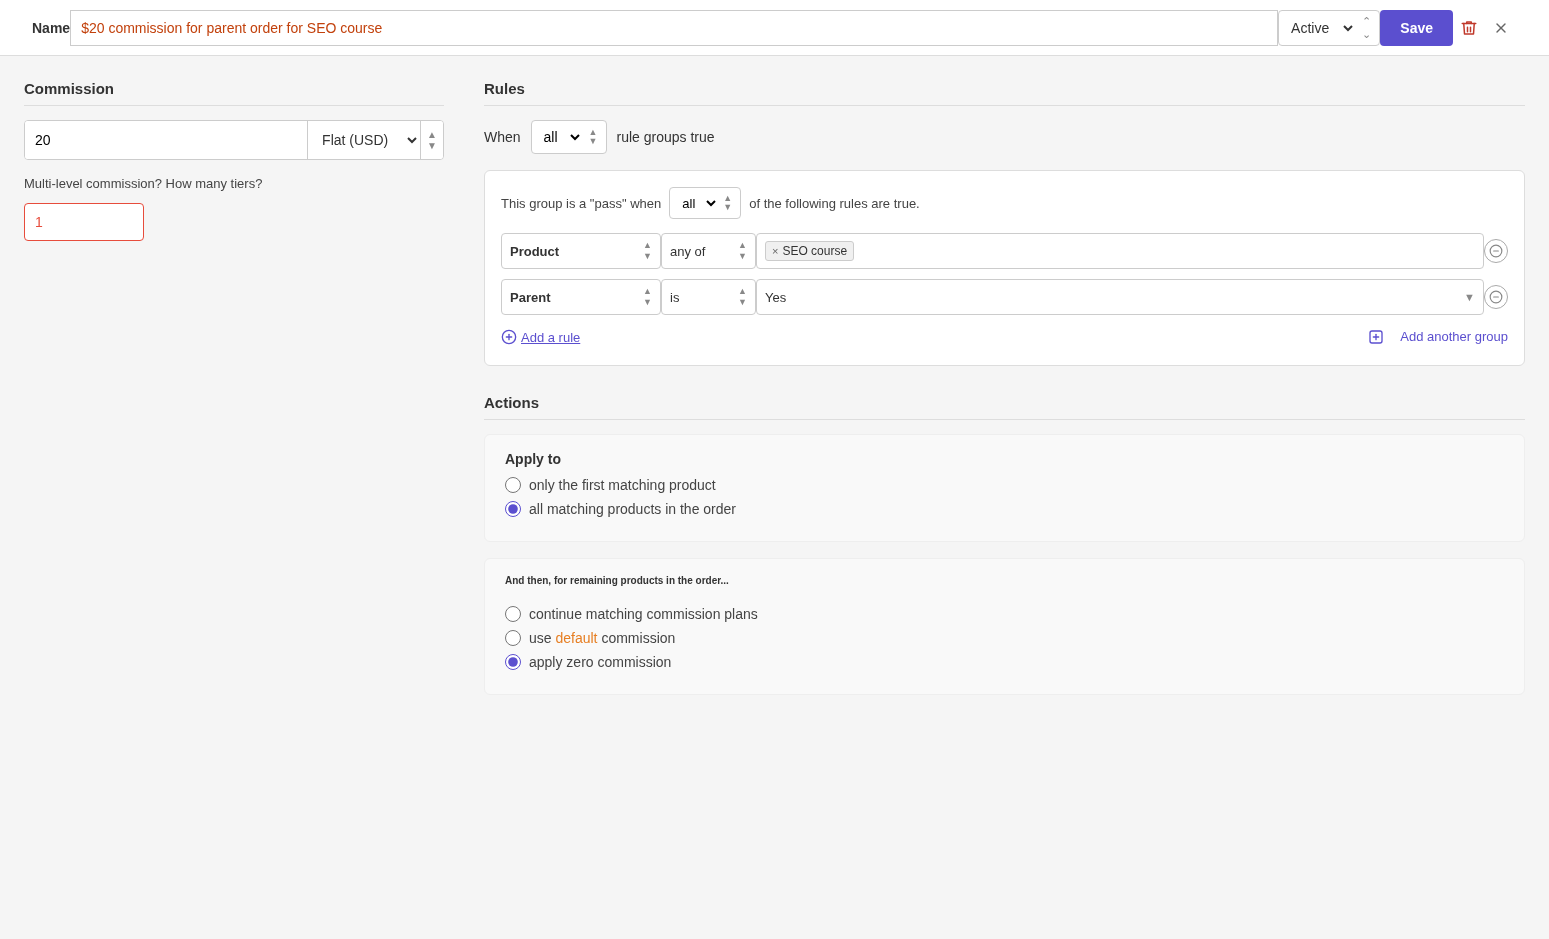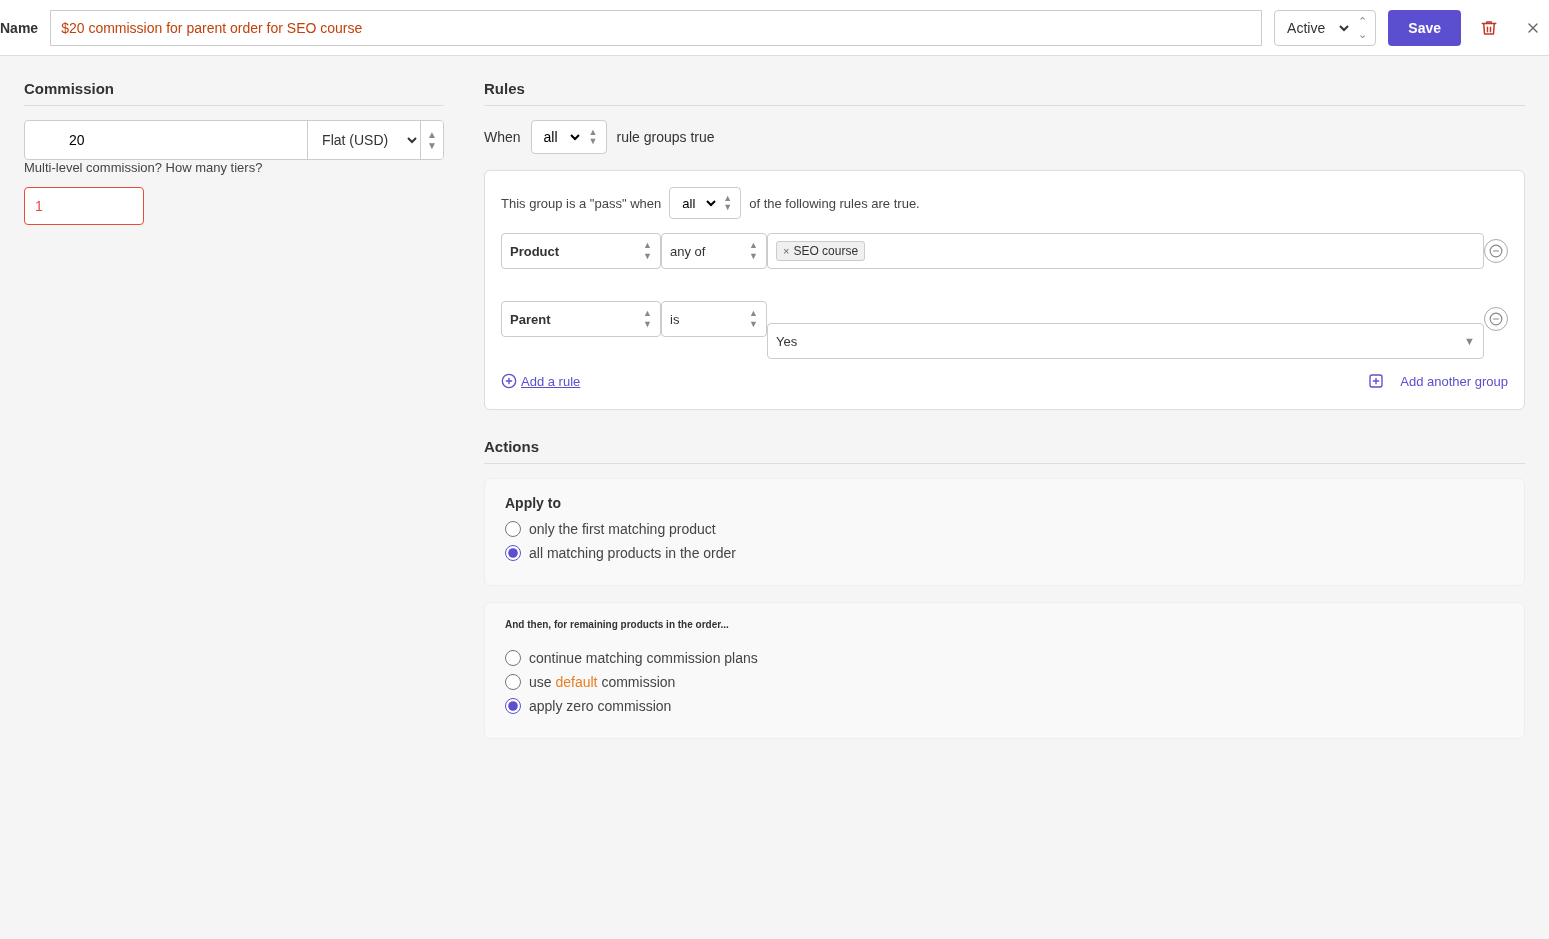--- a/index.html
+++ b/index.html
@@ -3,23 +3,22 @@
   <meta charset="utf-8">
   <style>
     * { box-sizing: border-box; margin: 0; padding: 0; }
     body { font-family: -apple-system, BlinkMacSystemFont, 'Segoe UI', sans-serif; font-size: 14px; background: #f5f5f5; color: #333; }
 
     .top-bar {
       display: flex;
       align-items: center;
       background: #fff;
       border-bottom: 1px solid #ddd;
-      padding: 0 0;
+      padding: 0 32px;
       height: 56px;
-      gap: 12px;
     }
     .top-bar-name-label {
       font-weight: 600;
       font-size: 14px;
       color: #333;
       white-space: nowrap;
     }
     .top-bar-name-input {
       flex: 1;
       height: 36px;
@@ -112,21 +111,21 @@
       padding-bottom: 8px;
       border-bottom: 1px solid #ddd;
     }
 
     .commission-row {
       display: flex;
       border: 1px solid #ccc;
       border-radius: 4px;
       background: #fff;
       overflow: hidden;
-      padding-left: 34px;
+      margin-bottom: 16px;
     }
     .commission-value-input {
       flex: 1;
       border: none;
       outline: none;
       padding: 0 10px;
       font-size: 14px;
       height: 38px;
     }
     .commission-type-select {
@@ -259,21 +258,21 @@
       padding: 0 8px;
       font-size: 13px;
       font-weight: 600;
       cursor: pointer;
       display: flex;
       align-items: center;
       justify-content: space-between;
     }
 
     .rule-op-select {
-      width: 106px;
+      width: 95px;
       height: 36px;
       border: 1px solid #ccc;
       border-radius: 4px;
       background: #fff;
       padding: 0 8px;
       font-size: 13px;
       cursor: pointer;
       display: flex;
       align-items: center;
       justify-content: space-between;
@@ -312,21 +311,20 @@
       flex: 1;
       height: 36px;
       border: 1px solid #ccc;
       border-radius: 4px;
       background: #fff;
       padding: 0 8px;
       font-size: 13px;
       display: flex;
       align-items: center;
       justify-content: space-between;
-      margin-top: 44px;
     }
 
     .remove-rule-btn {
       width: 24px;
       height: 24px;
       border-radius: 50%;
       border: 1px solid #aaa;
       background: #fff;
       cursor: pointer;
       display: flex;
@@ -350,21 +348,20 @@
       text-decoration: underline;
     }
 
     .add-group-btn {
       background: none;
       border: none;
       cursor: pointer;
       color: #5b4fcf;
       font-size: 13px;
       display: flex;
-      align-items: center;
       gap: 16px;
       padding: 4px 0;
     }
 
     .group-footer {
       display: flex;
       justify-content: space-between;
       align-items: center;
       margin-top: 10px;
     }

